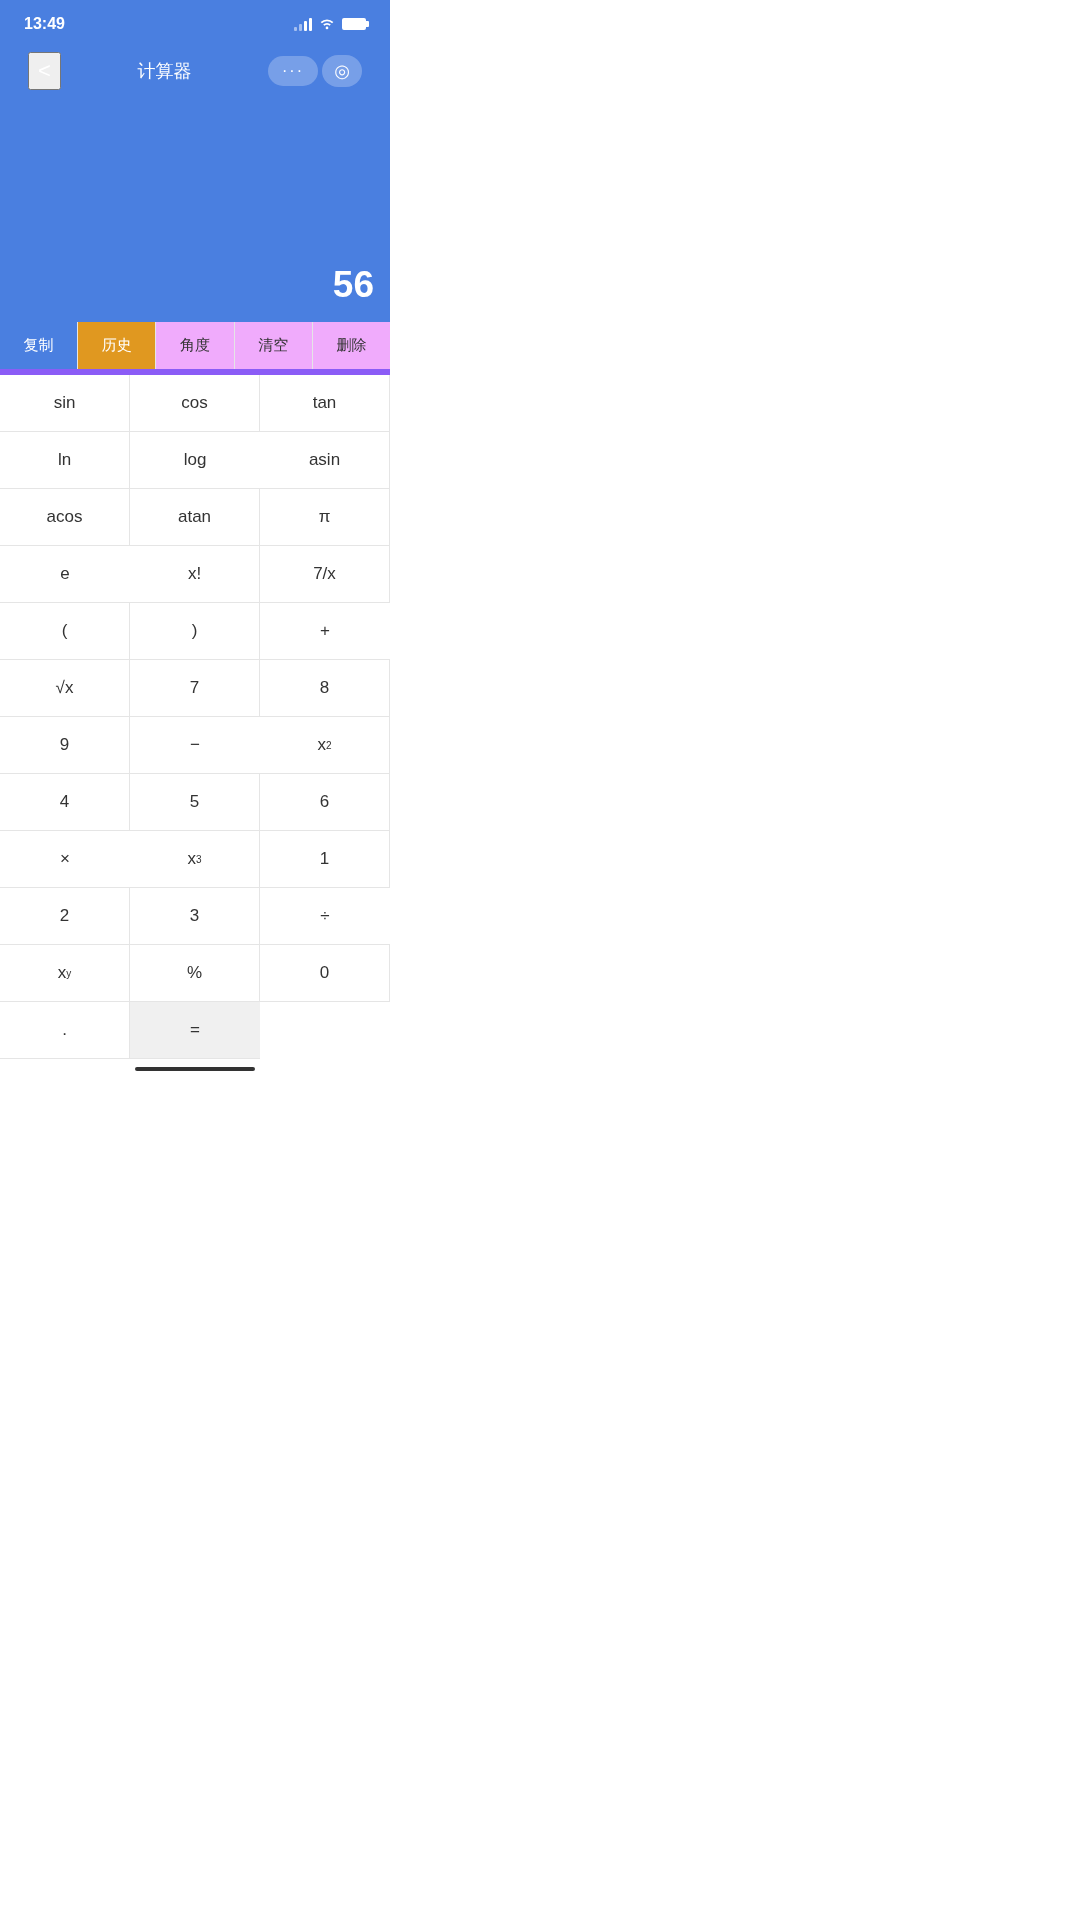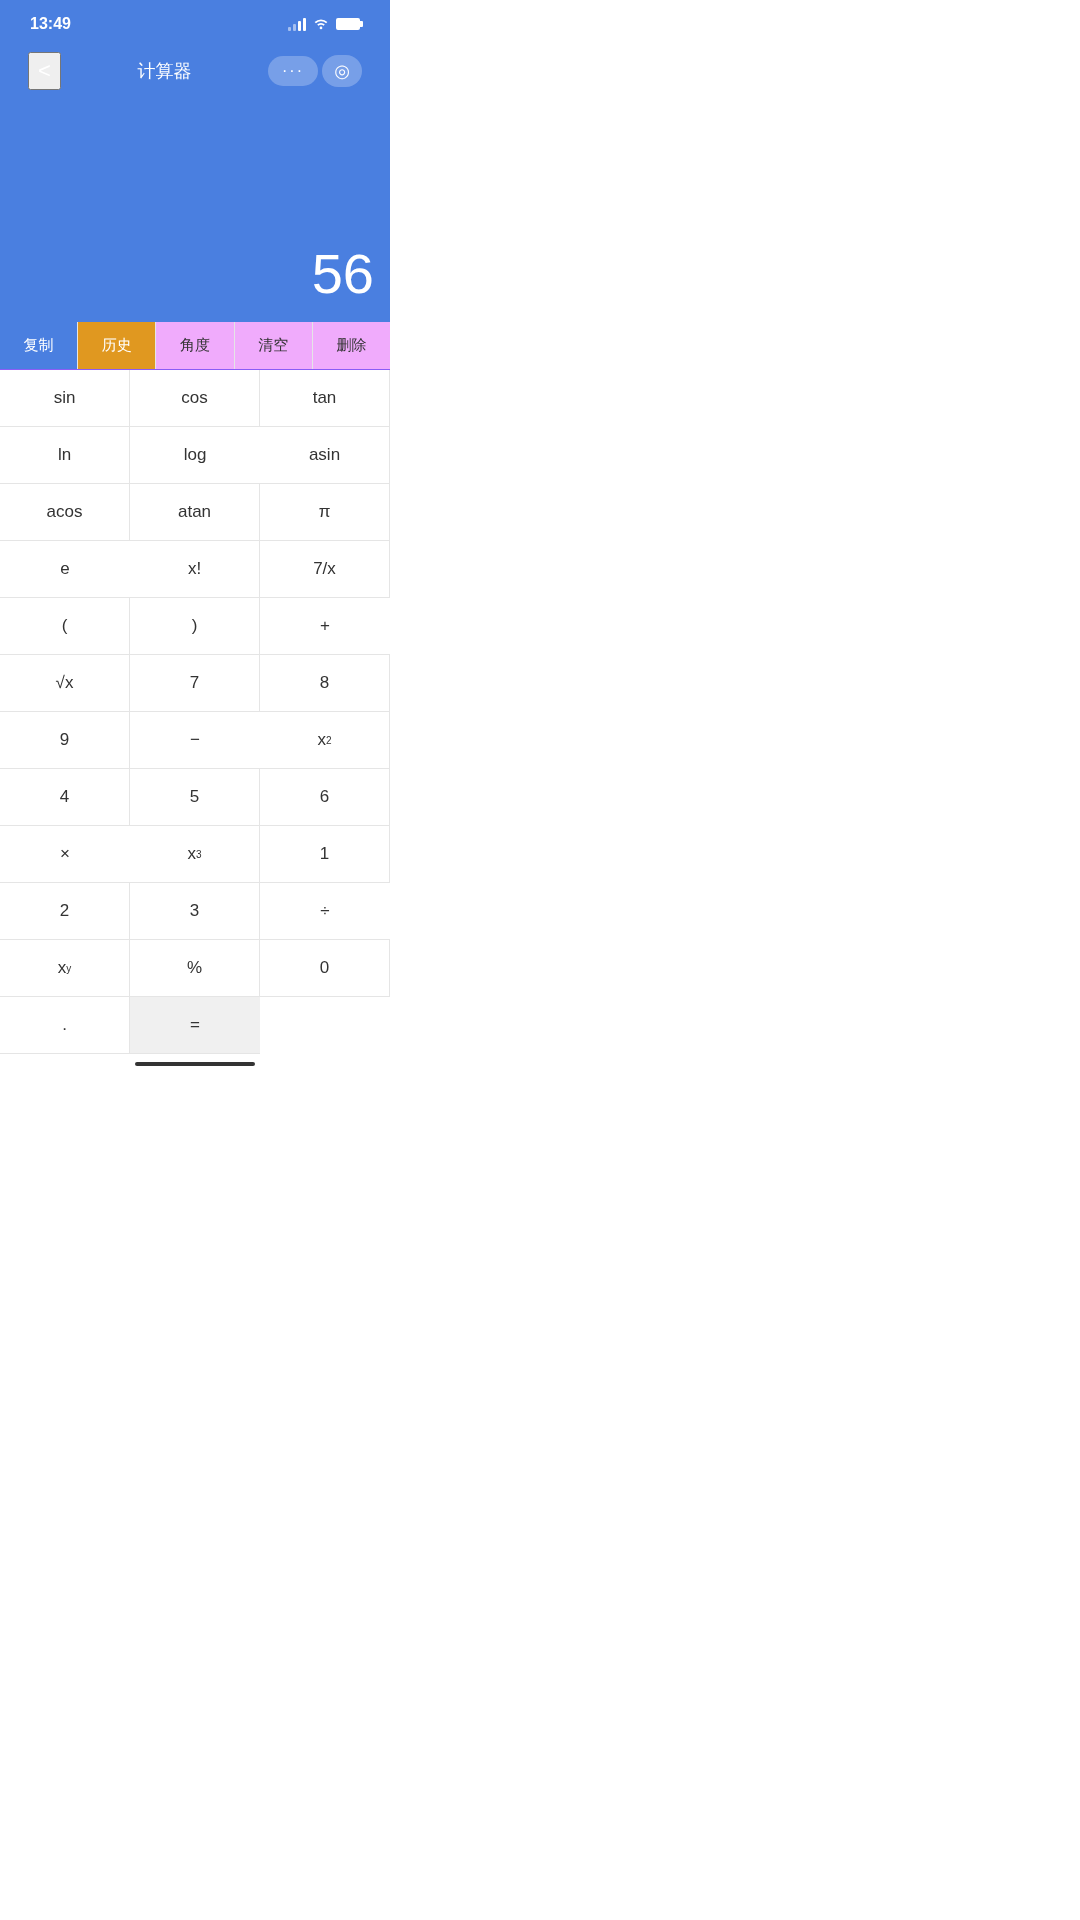--- a/index.html
+++ b/index.html
@@ -11,21 +11,21 @@
       background: #fff;
       overflow-x: hidden;
     }
 
     
     .status-bar {
       background: #4a7fe0;
       display: flex;
       justify-content: space-between;
       align-items: center;
-      padding: 10px 30px 6px;
+      padding: 10px 24px 6px;
       height: 44px;
     }
     .status-time {
       color: #fff;
       font-size: 16px;
       font-weight: 600;
     }
     .status-icons {
       display: flex;
       align-items: center;
@@ -130,29 +130,29 @@
     }
     .history-text {
       text-align: right;
       color: rgba(255,255,255,0.65);
       font-size: 16px;
       line-height: 1.7;
     }
     .current-result {
       text-align: right;
       color: #fff;
-      font-size: 56px;
-      font-weight: 400;
+      font-size: 37px;
+      font-weight: 700;
       margin-top: auto;
     }
 
     
     .action-row {
       display: flex;
-      border-bottom: 1px solid #8b5cf6;
+      border-bottom: 6px solid #8b5cf6;
     }
     .action-btn {
       flex: 1;
       padding: 14px 4px;
       text-align: center;
       font-size: 15px;
       border: none;
       cursor: pointer;
       border-right: 1px solid #e5e5e5;
     }

